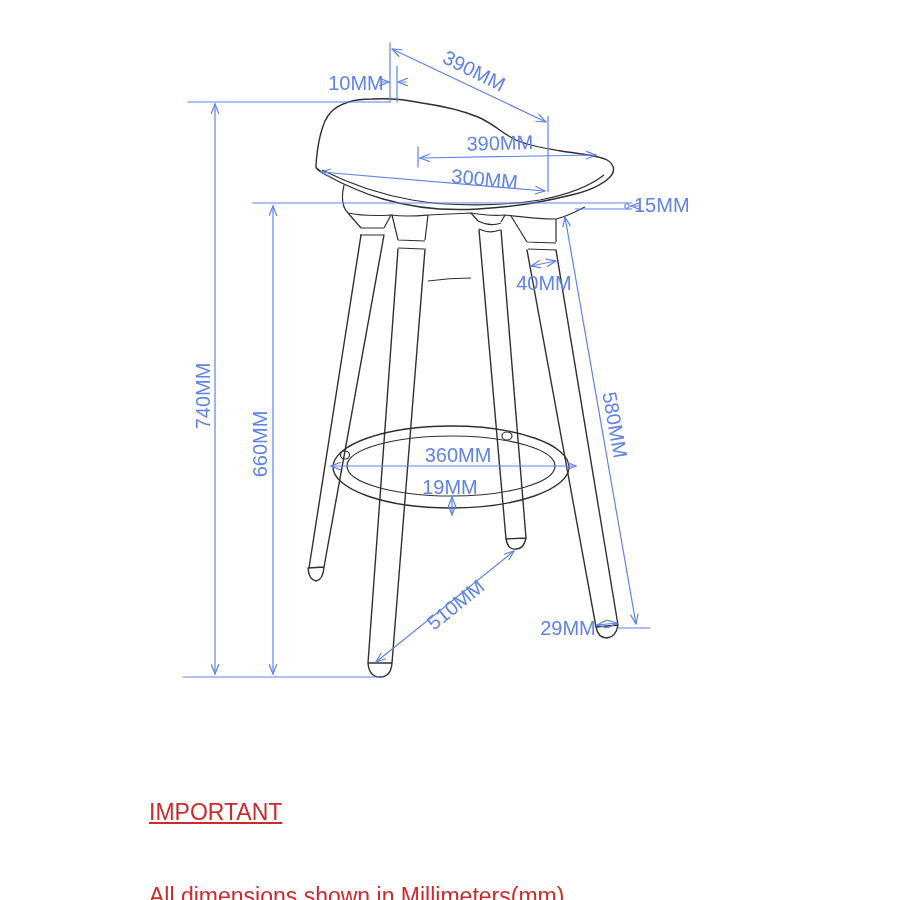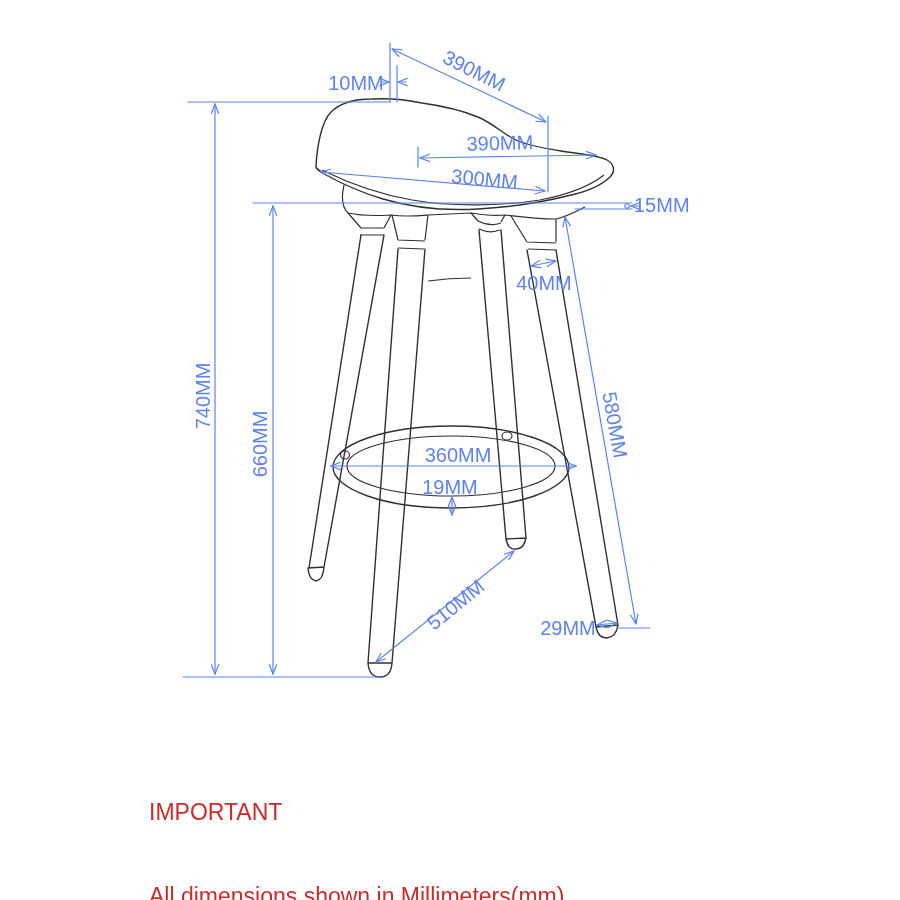--- a/index.html
+++ b/index.html
@@ -5,21 +5,21 @@
   html,body{margin:0;padding:0;background:#ffffff;}
   .canvas{position:relative;width:900px;height:900px;background:#ffffff;overflow:hidden;
           font-family:"Liberation Sans", sans-serif;}
   svg{position:absolute;left:0;top:0;}
   .geom{stroke:#303030;stroke-width:1.4;fill:none;stroke-linecap:round;stroke-linejoin:round;}
   .geom-thin{stroke:#303030;stroke-width:1.2;fill:none;}
   .dim{stroke:#5f82eb;stroke-width:1.2;fill:none;stroke-linecap:round;}
   .dimtxt{fill:#5f82eb;font-size:20px;font-family:"Liberation Sans",sans-serif;}
   .notes{position:absolute;left:149px;top:742px;color:#cd2a2a;font-size:23px;line-height:28px;
          white-space:pre;}
-  .notes div{height:28px;}
+  .notes div{height:28px;text-decoration:underline;}
 </style>
 </head>
 <body>
 
 <div class="canvas">
 
 <svg width="900" height="730" viewBox="0 0 900 730">
   <defs>
     <marker id="ar" viewBox="0 0 10 8" refX="9.5" refY="4" markerWidth="11" markerHeight="9" orient="auto-start-reverse" markerUnits="userSpaceOnUse">
       <path d="M0.5,0.5 L9.5,4 L0.5,7.5" fill="none" stroke="#5f82eb" stroke-width="1.1"></path>

